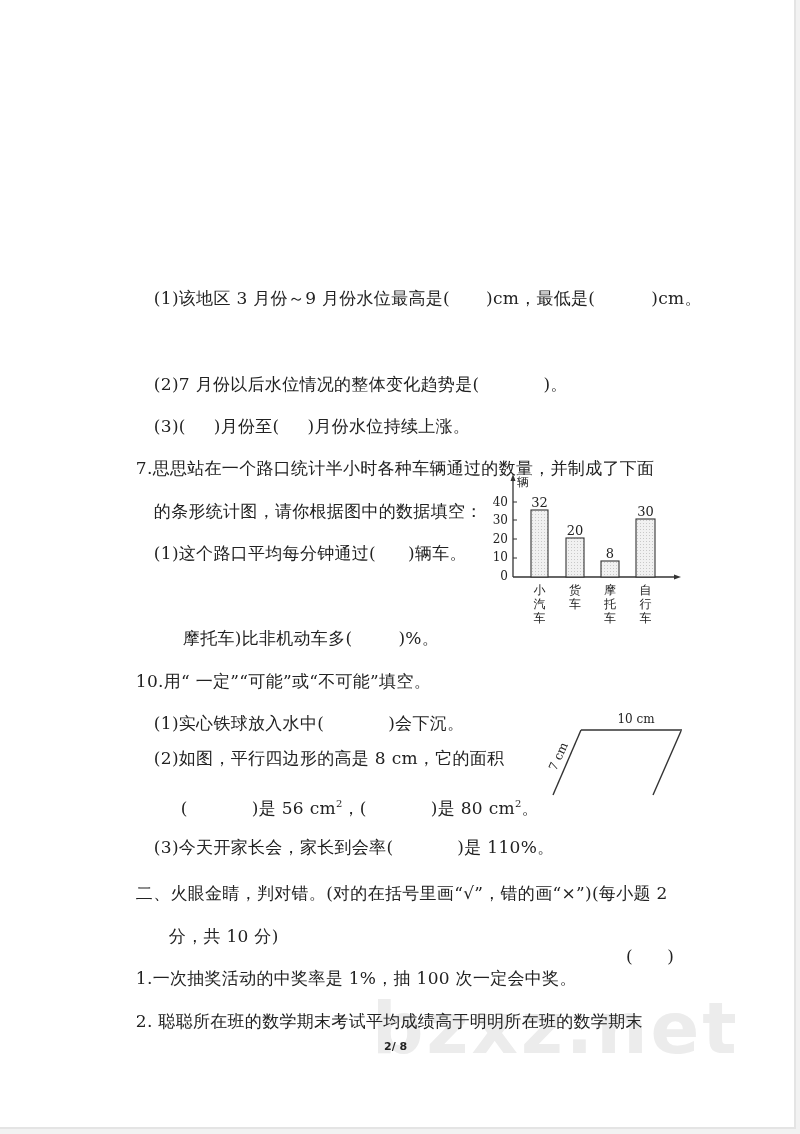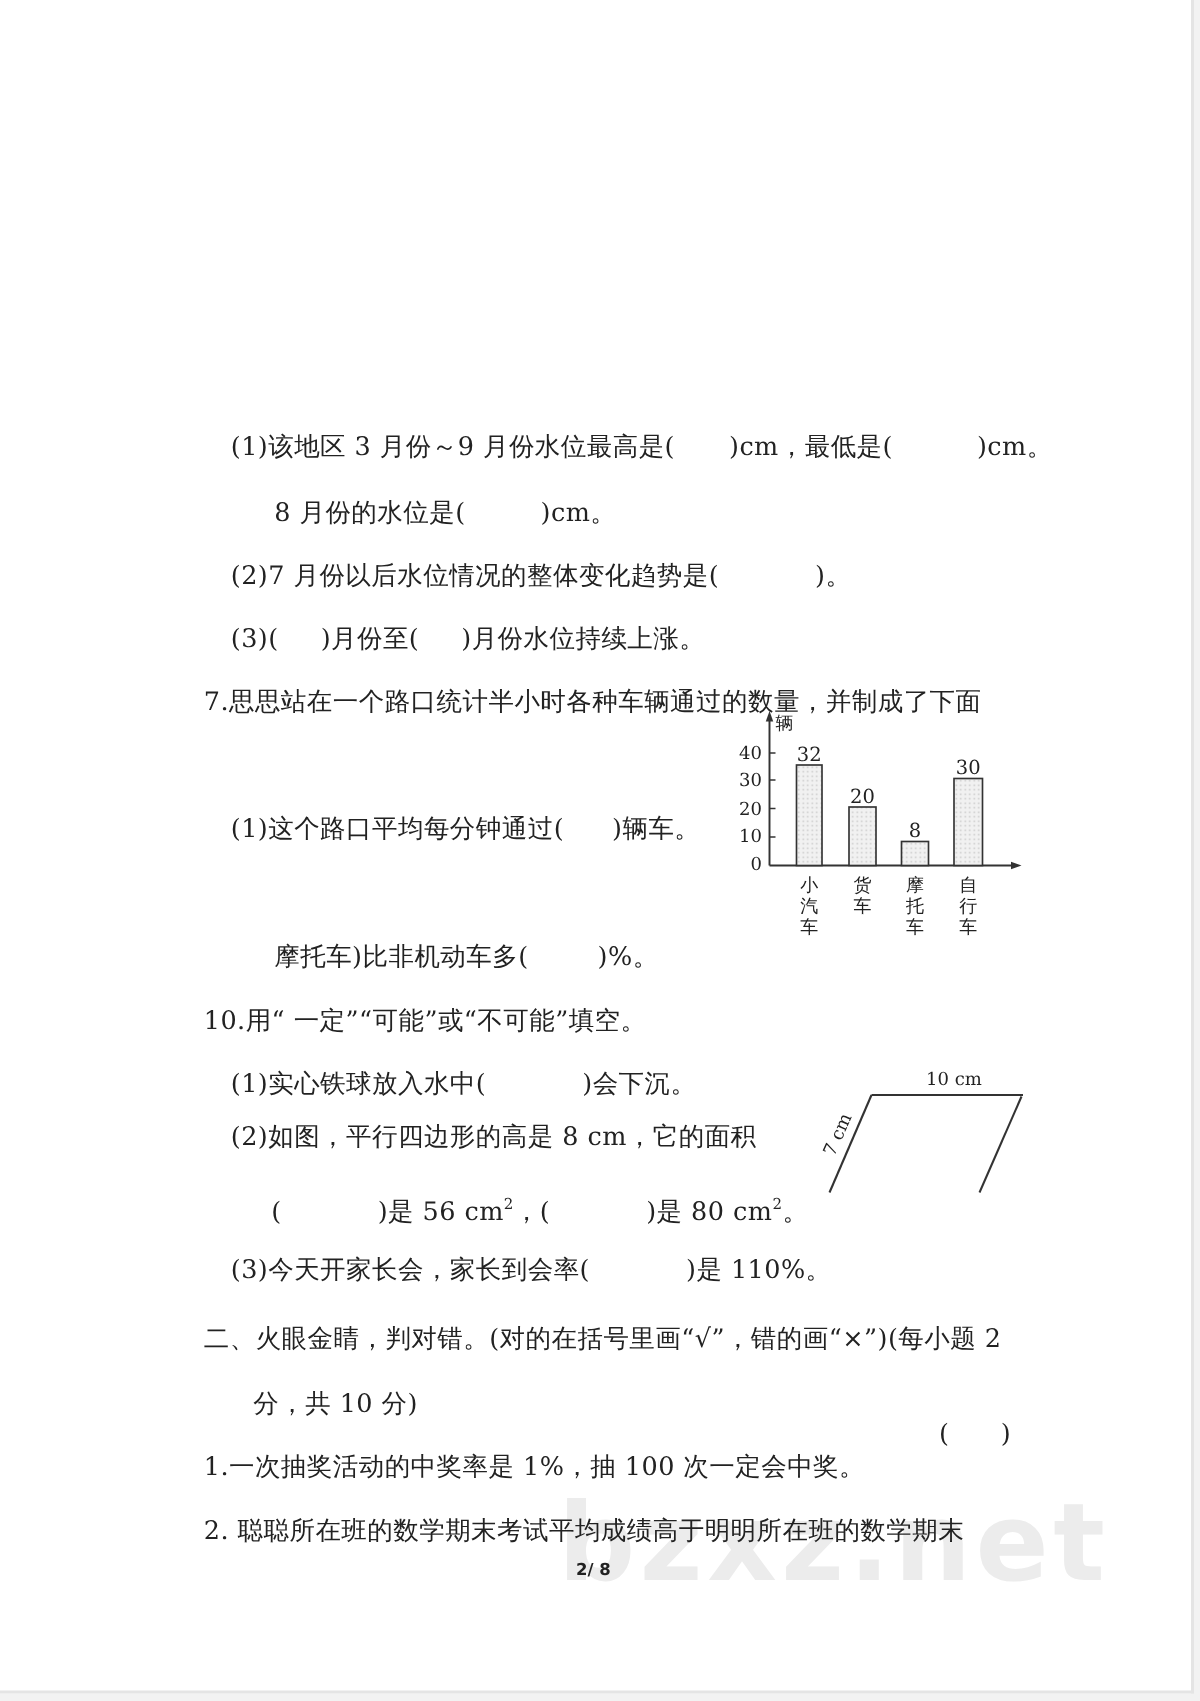--- a/index.html
+++ b/index.html
@@ -37,32 +37,32 @@
 </head>
 <body>
 
 <div class="page">
 
   <div class="watermark">bzxz.net</div>
 
   <div class="line" style="left:131px; top:265px;">
     <span>(1)该地区 3 月份～9 月份水位最高是(</span><span class="blank" style="width:36px"></span><span>)cm，最低是(</span><span class="blank" style="width:56px"></span><span>)cm。</span>
   </div>
-  <div class="line" style="left:160px; top:309px;">
-    <span>8 月份的水位是(</span><span class="blank" style="width:50px"></span><span>)cm。</span>
-  </div>
   <div class="line" style="left:131px; top:351px;">
     <span>(2)7 月份以后水位情况的整体变化趋势是(</span><span class="blank" style="width:64px"></span><span>)。</span>
   </div>
   <div class="line" style="left:131px; top:393px;">
     <span>(3)(</span><span class="blank" style="width:28px"></span><span>)月份至(</span><span class="blank" style="width:28px"></span><span>)月份水位持续上涨。</span>
   </div>
 
   <div class="line" style="left:113px; top:435px;">
     <span>7.思思站在一个路口统计半小时各种车辆通过的数量，并制成了下面</span>
+  </div>
+  <div class="line" style="left:131px; top:478px;">
+    <span>的条形统计图，请你根据图中的数据填空：</span>
   </div>
   <div class="line" style="left:131px; top:520px;">
     <span>(1)这个路口平均每分钟通过(</span><span class="blank" style="width:32px"></span><span>)辆车。</span>
   </div>
   <div class="line" style="left:160px; top:605px;">
     <span>摩托车)比非机动车多(</span><span class="blank" style="width:46px"></span><span>)%。</span>
   </div>
 
   <svg style="position:absolute; left:480px; top:470px;" width="215" height="160" viewBox="480 470 215 160">
     <defs>

